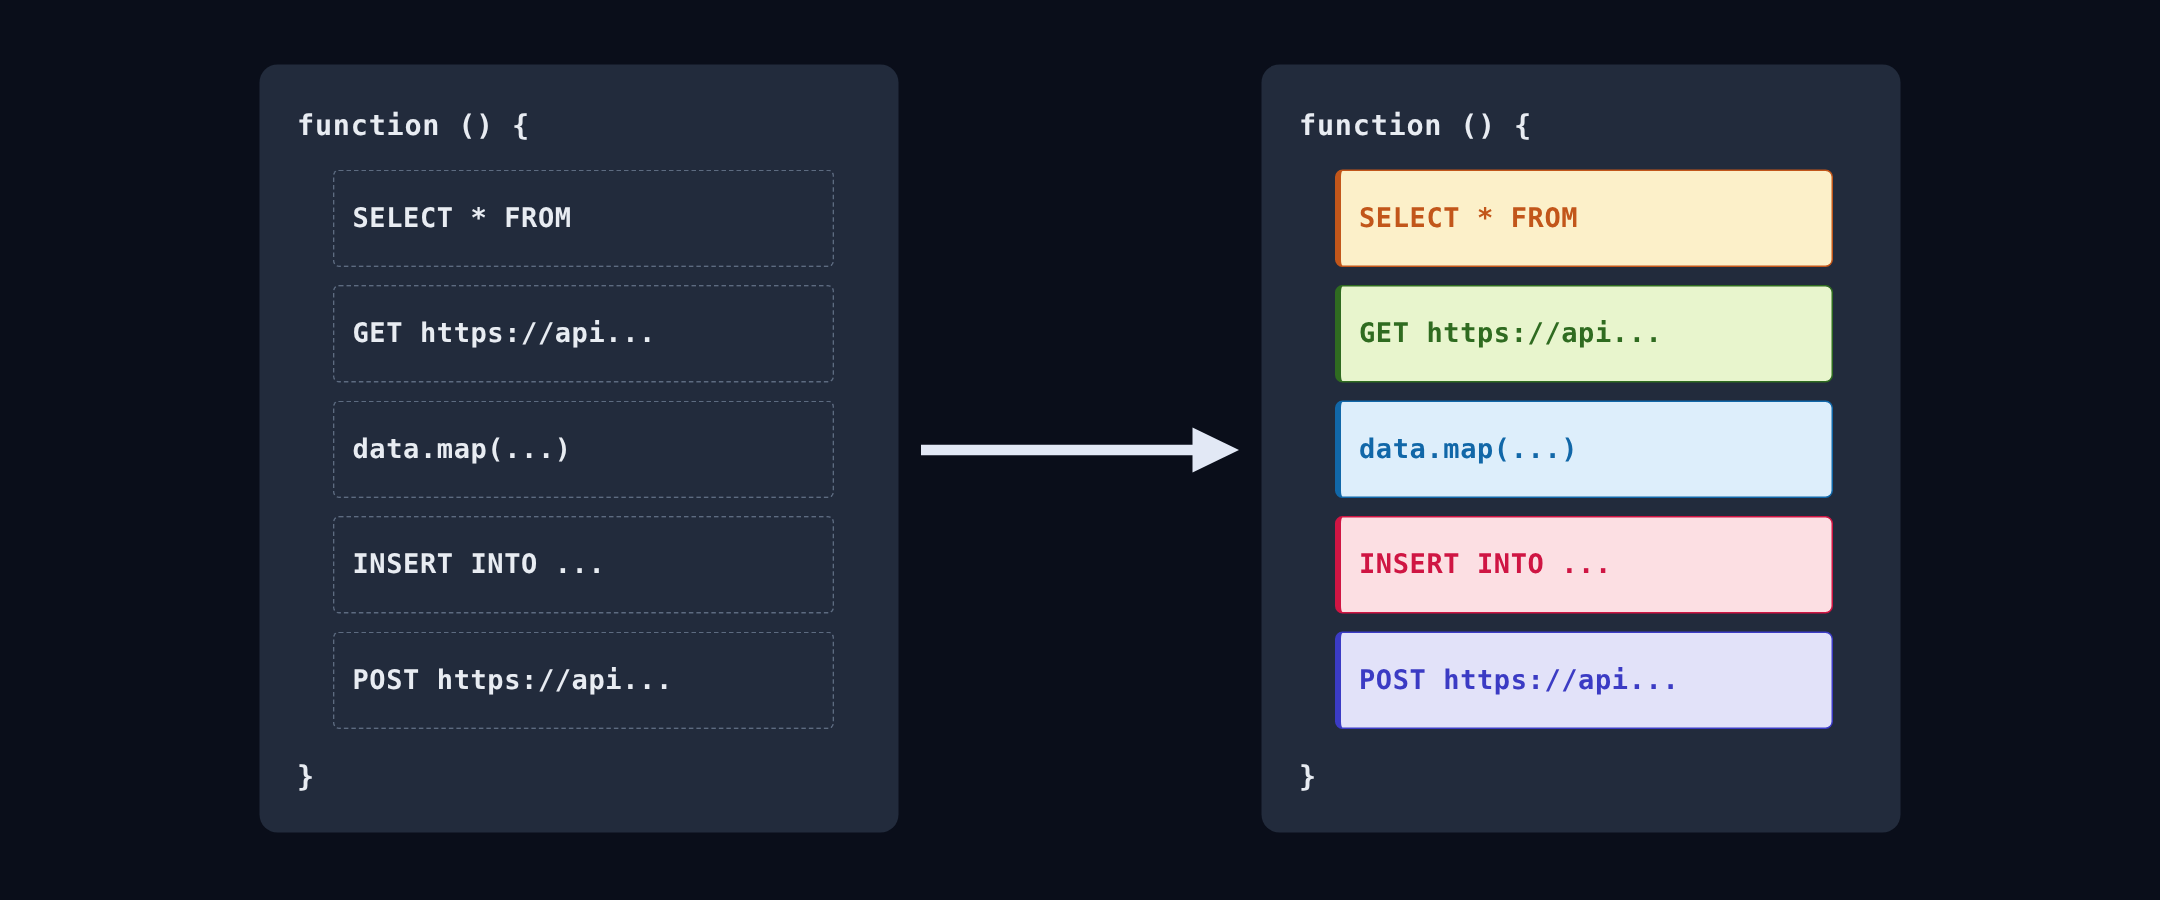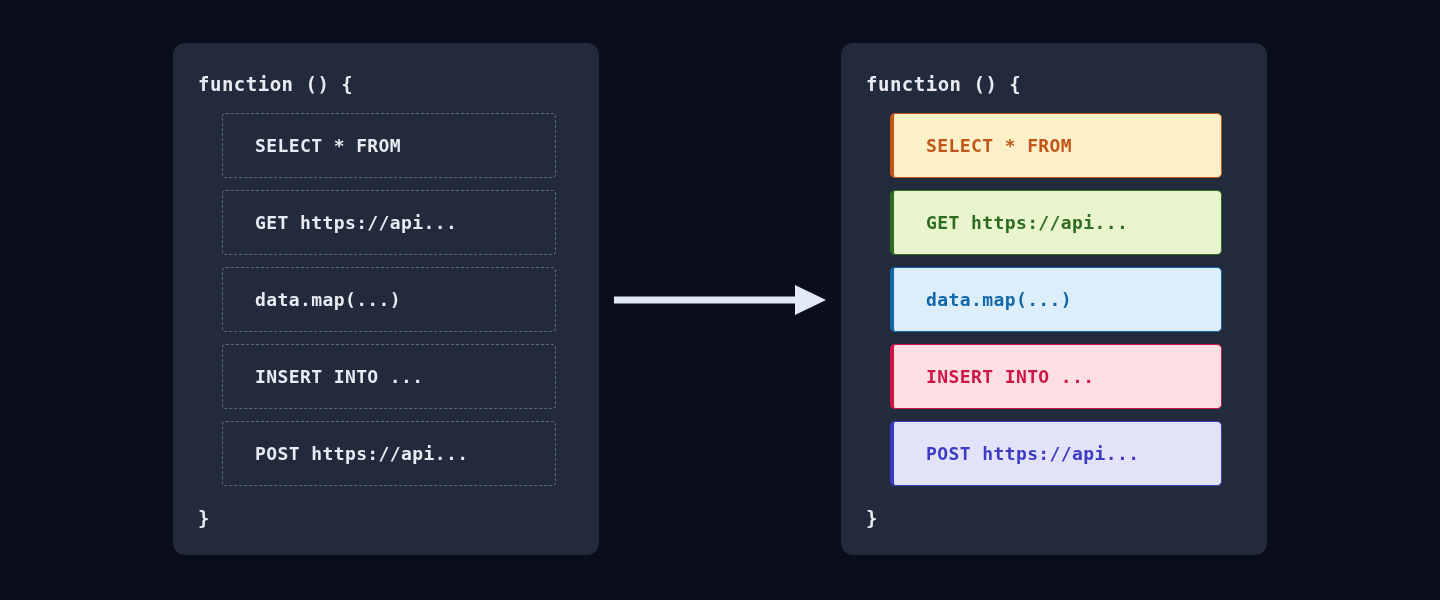--- a/index.html
+++ b/index.html
@@ -58,21 +58,21 @@
     gap: 12px;
   }
 
   #list-before { left: 49px; width: 334px; }
   #list-after  { left: 49px; width: 332px; }
 
   .stmt {
     height: 65px;
     display: flex;
     align-items: center;
-    padding-left: 32px;
+    padding-left: 12px;
     font-family: "DejaVu Sans Mono", "Liberation Mono", monospace;
     font-size: 18px;
     font-weight: bold;
     letter-spacing: 0.4px;
     white-space: pre;
     border-radius: 4px;
   }
 
   
   .stmt.plain {

